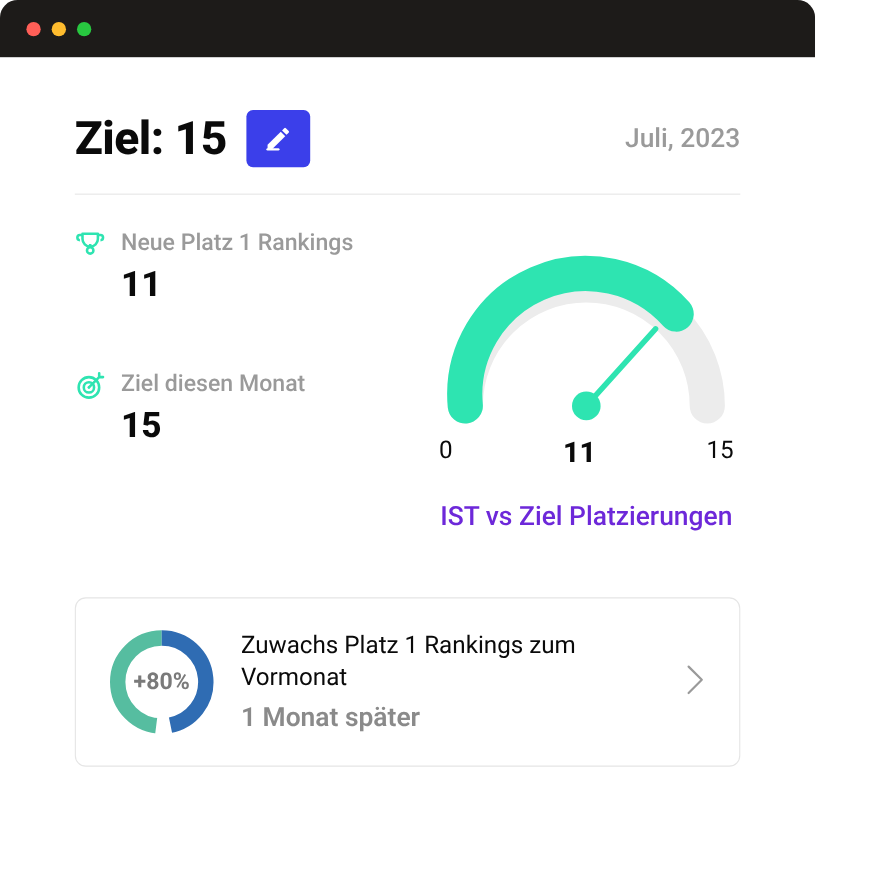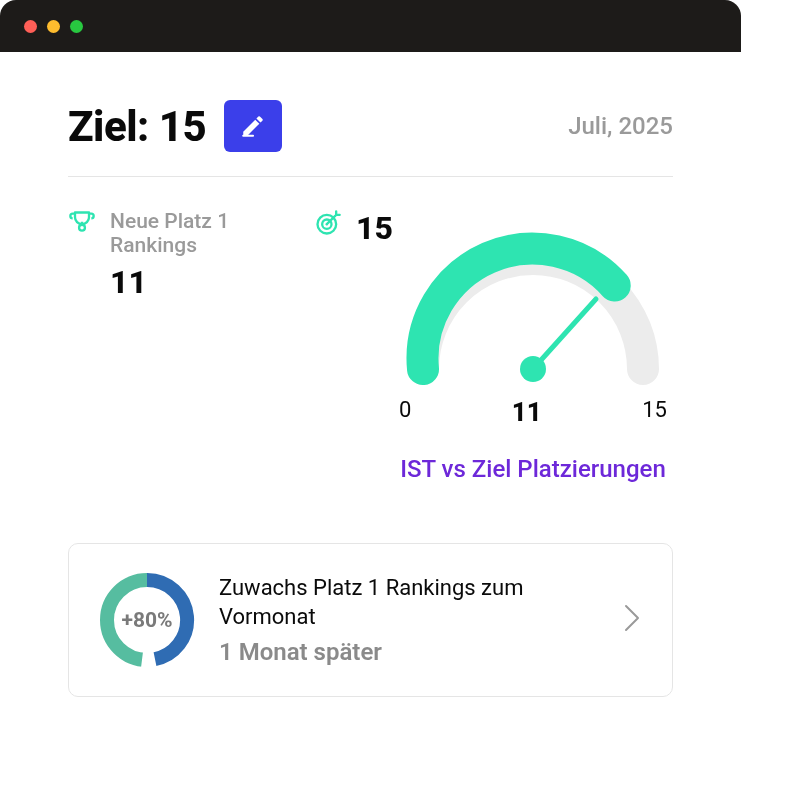--- a/index.html
+++ b/index.html
@@ -72,21 +72,21 @@
       color: #9a9a9a;
       font-weight: 500;
     }
     .stats-row {
       display: flex;
       justify-content: space-between;
       margin-bottom: 60px;
     }
     .stats-left {
       display: flex;
-      flex-direction: row;
+      flex-direction: column;
       gap: 60px;
     }
     .stat-block {
       display: flex;
       gap: 14px;
       align-items: flex-start;
     }
     .stat-icon {
       width: 28px;
       height: 28px;
@@ -196,21 +196,21 @@
       <div class="header-left">
         <div class="goal-title">Ziel: 15</div>
         <div class="edit-btn">
           <svg width="26" height="26" viewBox="0 0 24 24" fill="none">
             <path d="M3 17.25V21h3.75L17.81 9.94l-3.75-3.75L3 17.25z" fill="#fff"></path>
             <path d="M20.71 7.04a1 1 0 0 0 0-1.41l-2.34-2.34a1 1 0 0 0-1.41 0l-1.83 1.83 3.75 3.75 1.83-1.83z" fill="#fff"></path>
             <path d="M3 21h9" stroke="#fff" stroke-width="2" stroke-linecap="round"></path>
           </svg>
         </div>
       </div>
-      <div class="date-label">Juli, 2025</div>
+      <div class="date-label">Juli, 2023</div>
     </div>
 
     <div class="stats-row">
       <div class="stats-left">
 
         <div class="stat-block">
           <div class="stat-icon">
             <svg width="28" height="28" viewBox="0 0 24 24" fill="none">
               <path d="M6 3h12v4a6 6 0 0 1-12 0V3z" stroke="#2ee4b1" stroke-width="2" fill="none" stroke-linejoin="round"></path>
               <circle cx="12" cy="16" r="2.5" stroke="#2ee4b1" stroke-width="2" fill="none"></circle>
@@ -228,20 +228,21 @@
         <div class="stat-block">
           <div class="stat-icon">
             <svg width="28" height="28" viewBox="0 0 24 24" fill="none">
               <circle cx="11" cy="13" r="8" stroke="#2ee4b1" stroke-width="2" fill="none"></circle>
               <circle cx="11" cy="13" r="4" stroke="#2ee4b1" stroke-width="2" fill="none"></circle>
               <circle cx="11" cy="13" r="1" fill="#2ee4b1"></circle>
               <path d="M11 13 L19 5 M19 5 L19 2 M19 5 L22 5" stroke="#2ee4b1" stroke-width="2" stroke-linecap="round"></path>
             </svg>
           </div>
           <div class="stat-text">
+            <div class="stat-label">Ziel diesen Monat</div>
             <div class="stat-value">15</div>
           </div>
         </div>
 
       </div>
 
       <div class="gauge-area">
         <div class="gauge-wrap">
           <svg width="280" height="170" viewBox="0 0 280 170">
 

